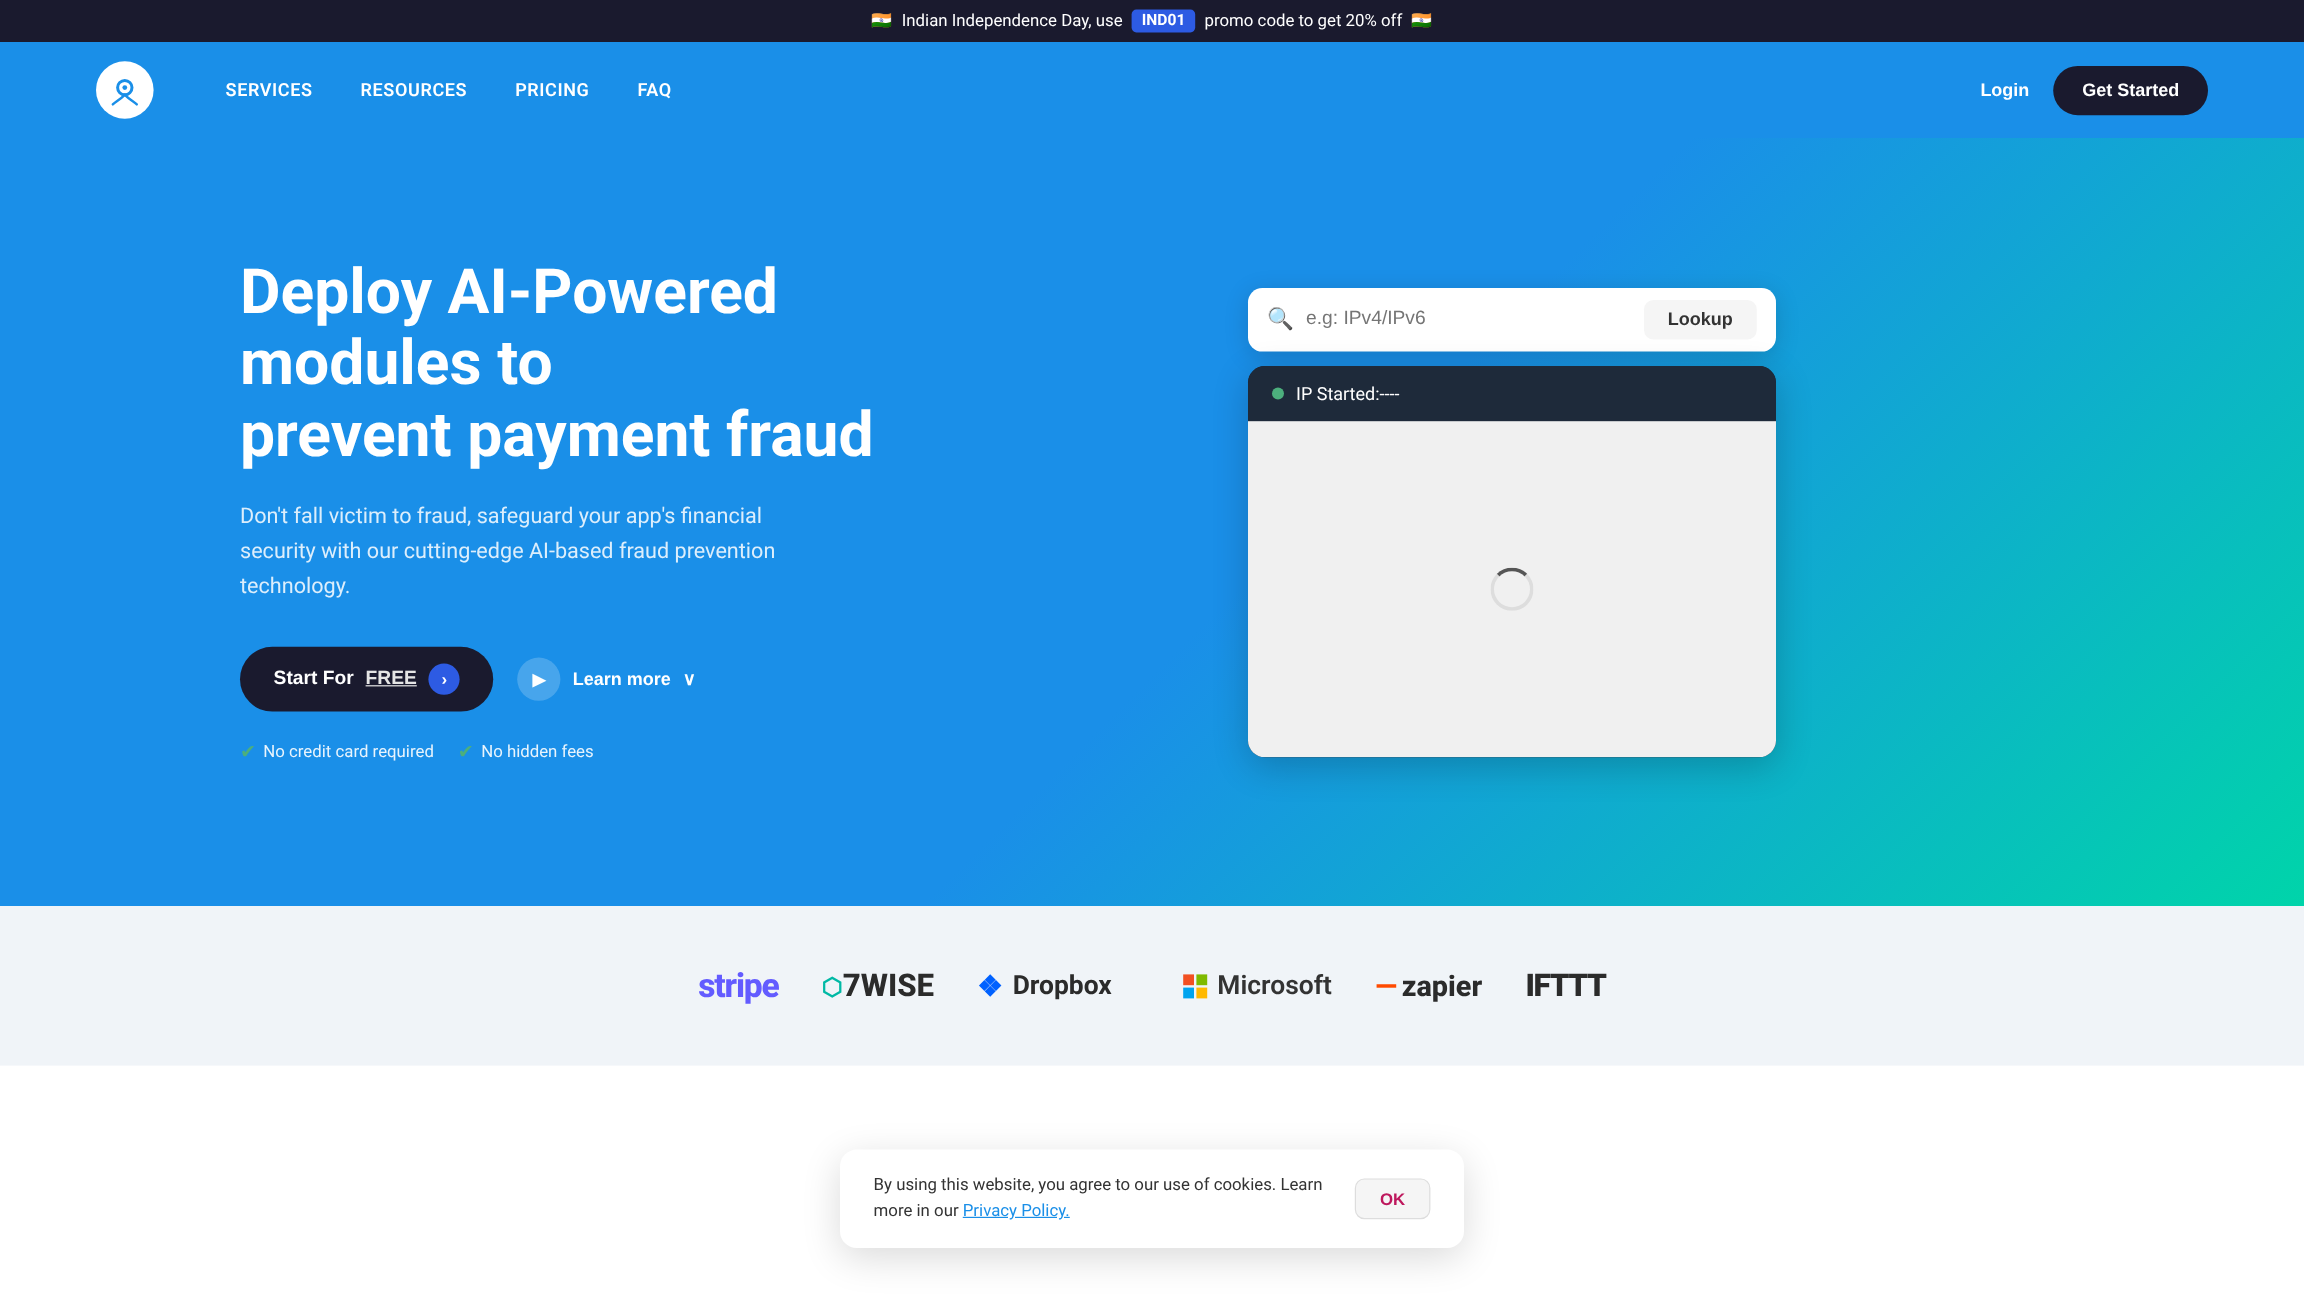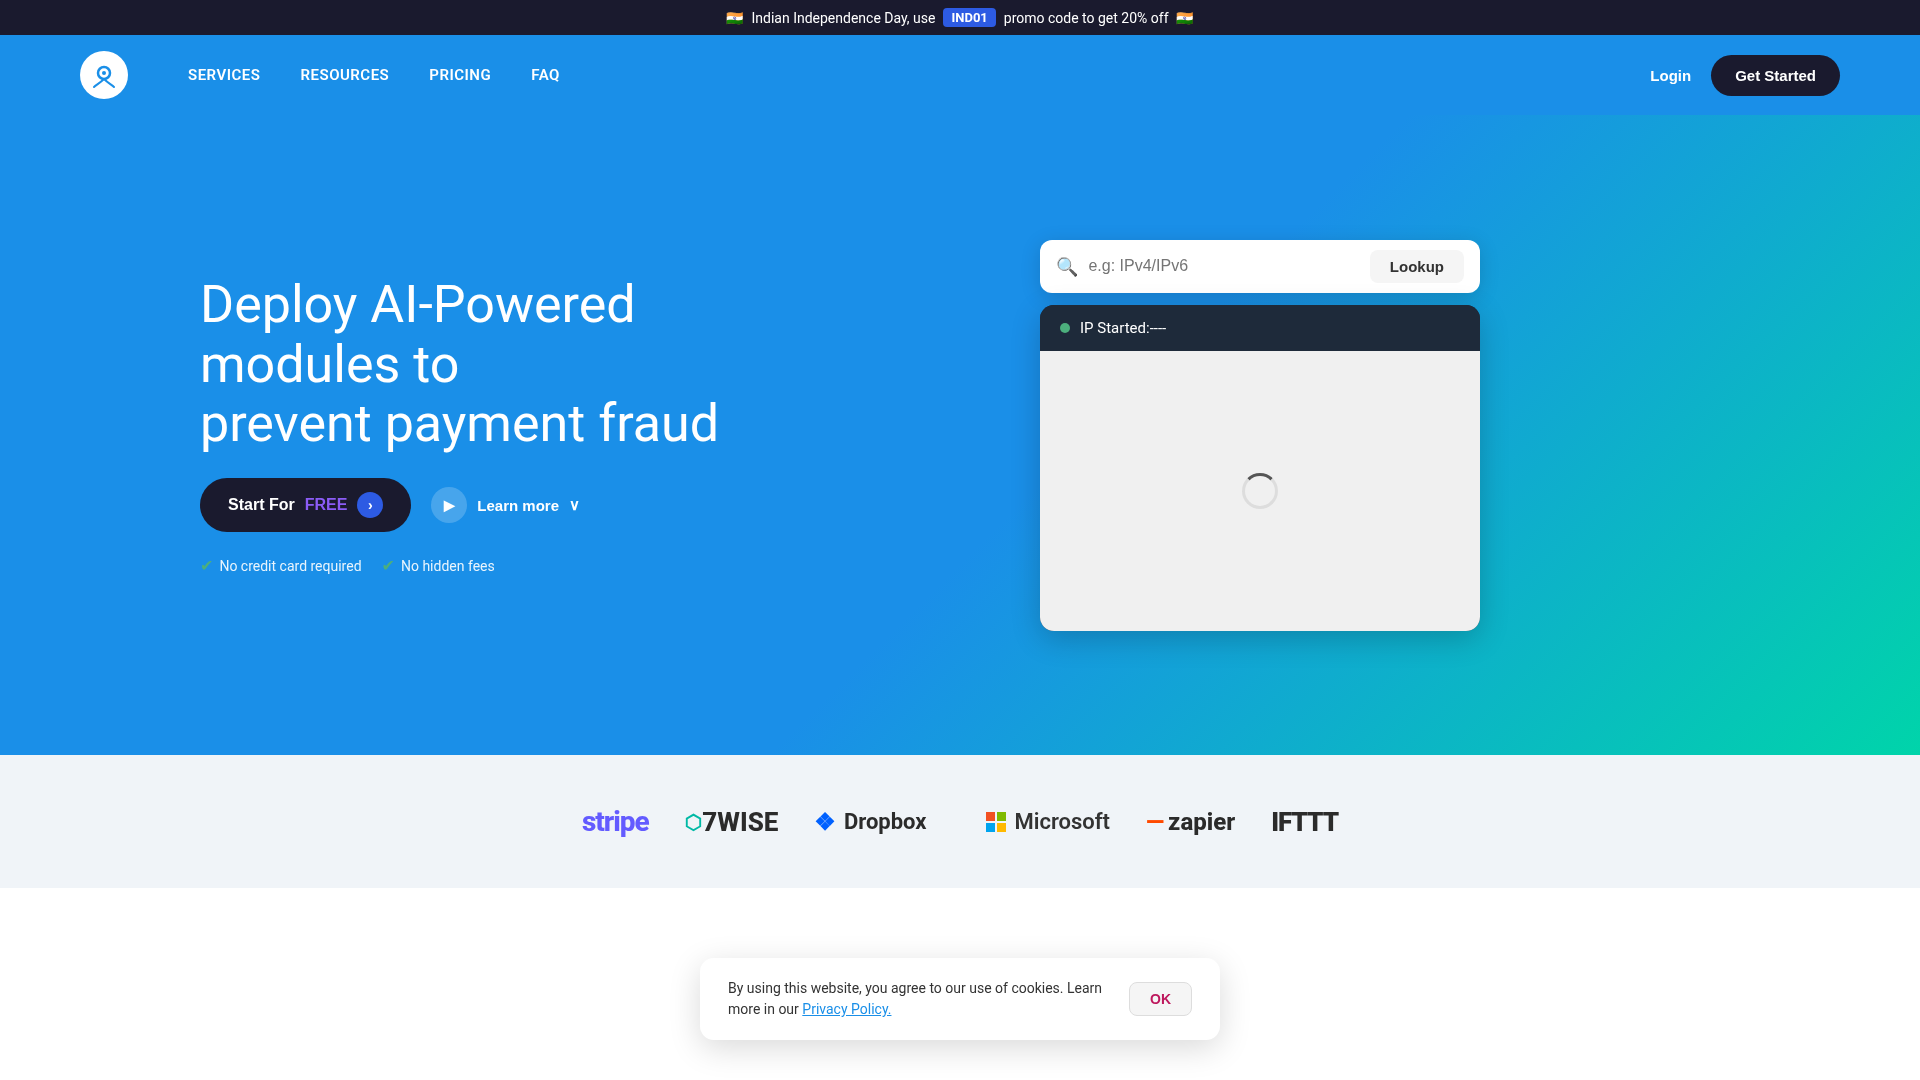--- a/index.html
+++ b/index.html
@@ -80,21 +80,21 @@
       min-height: 640px;
       display: flex;
       align-items: center;
       padding: 40px 200px 60px 200px;
       position: relative;
     }
     .hero-content { flex: 1; max-width: 600px; }
     .hero-title {
       color: #fff;
       font-size: 52px;
-      font-weight: 400;
+      font-weight: 700;
       line-height: 1.15;
       margin-bottom: 24px;
     }
     .hero-subtitle {
       color: rgba(255,255,255,0.85);
       font-size: 18px;
       line-height: 1.6;
       margin-bottom: 36px;
       max-width: 480px;
     }
@@ -105,21 +105,21 @@
       border: none;
       padding: 14px 28px;
       border-radius: 30px;
       font-size: 16px;
       font-weight: 700;
       cursor: pointer;
       display: flex;
       align-items: center;
       gap: 10px;
     }
-    .start-free-btn .free-text { color: #8b5cf6; }
+    .start-free-btn .free-text { color: #e5e5e5; text-decoration: underline; }
     .start-free-btn .arrow-icon {
       background: #2d5be3;
       border-radius: 50%;
       width: 26px; height: 26px;
       display: flex; align-items: center; justify-content: center;
       font-size: 14px;
     }
     .learn-more-btn {
       background: transparent;
       border: none;
@@ -321,20 +321,21 @@
     <button class="get-started-btn">Get Started</button>
   </div>
 </nav>
 
 <section class="hero">
   <div class="hero-content">
     <h1 class="hero-title">
       <span>Deploy AI-Powered modules to</span><br>
       <span>prevent payment fraud</span>
     </h1>
+    <p class="hero-subtitle">Don't fall victim to fraud, safeguard your app's financial security with our cutting-edge AI-based fraud prevention technology.</p>
     <div class="hero-actions">
       <button class="start-free-btn">
         <span>Start For </span>
         <span class="free-text">FREE</span>
         <span class="arrow-icon">›</span>
       </button>
       <button class="learn-more-btn">
         <span class="play-icon">▶</span>
         <span>Learn more</span>
         <span>∨</span>

